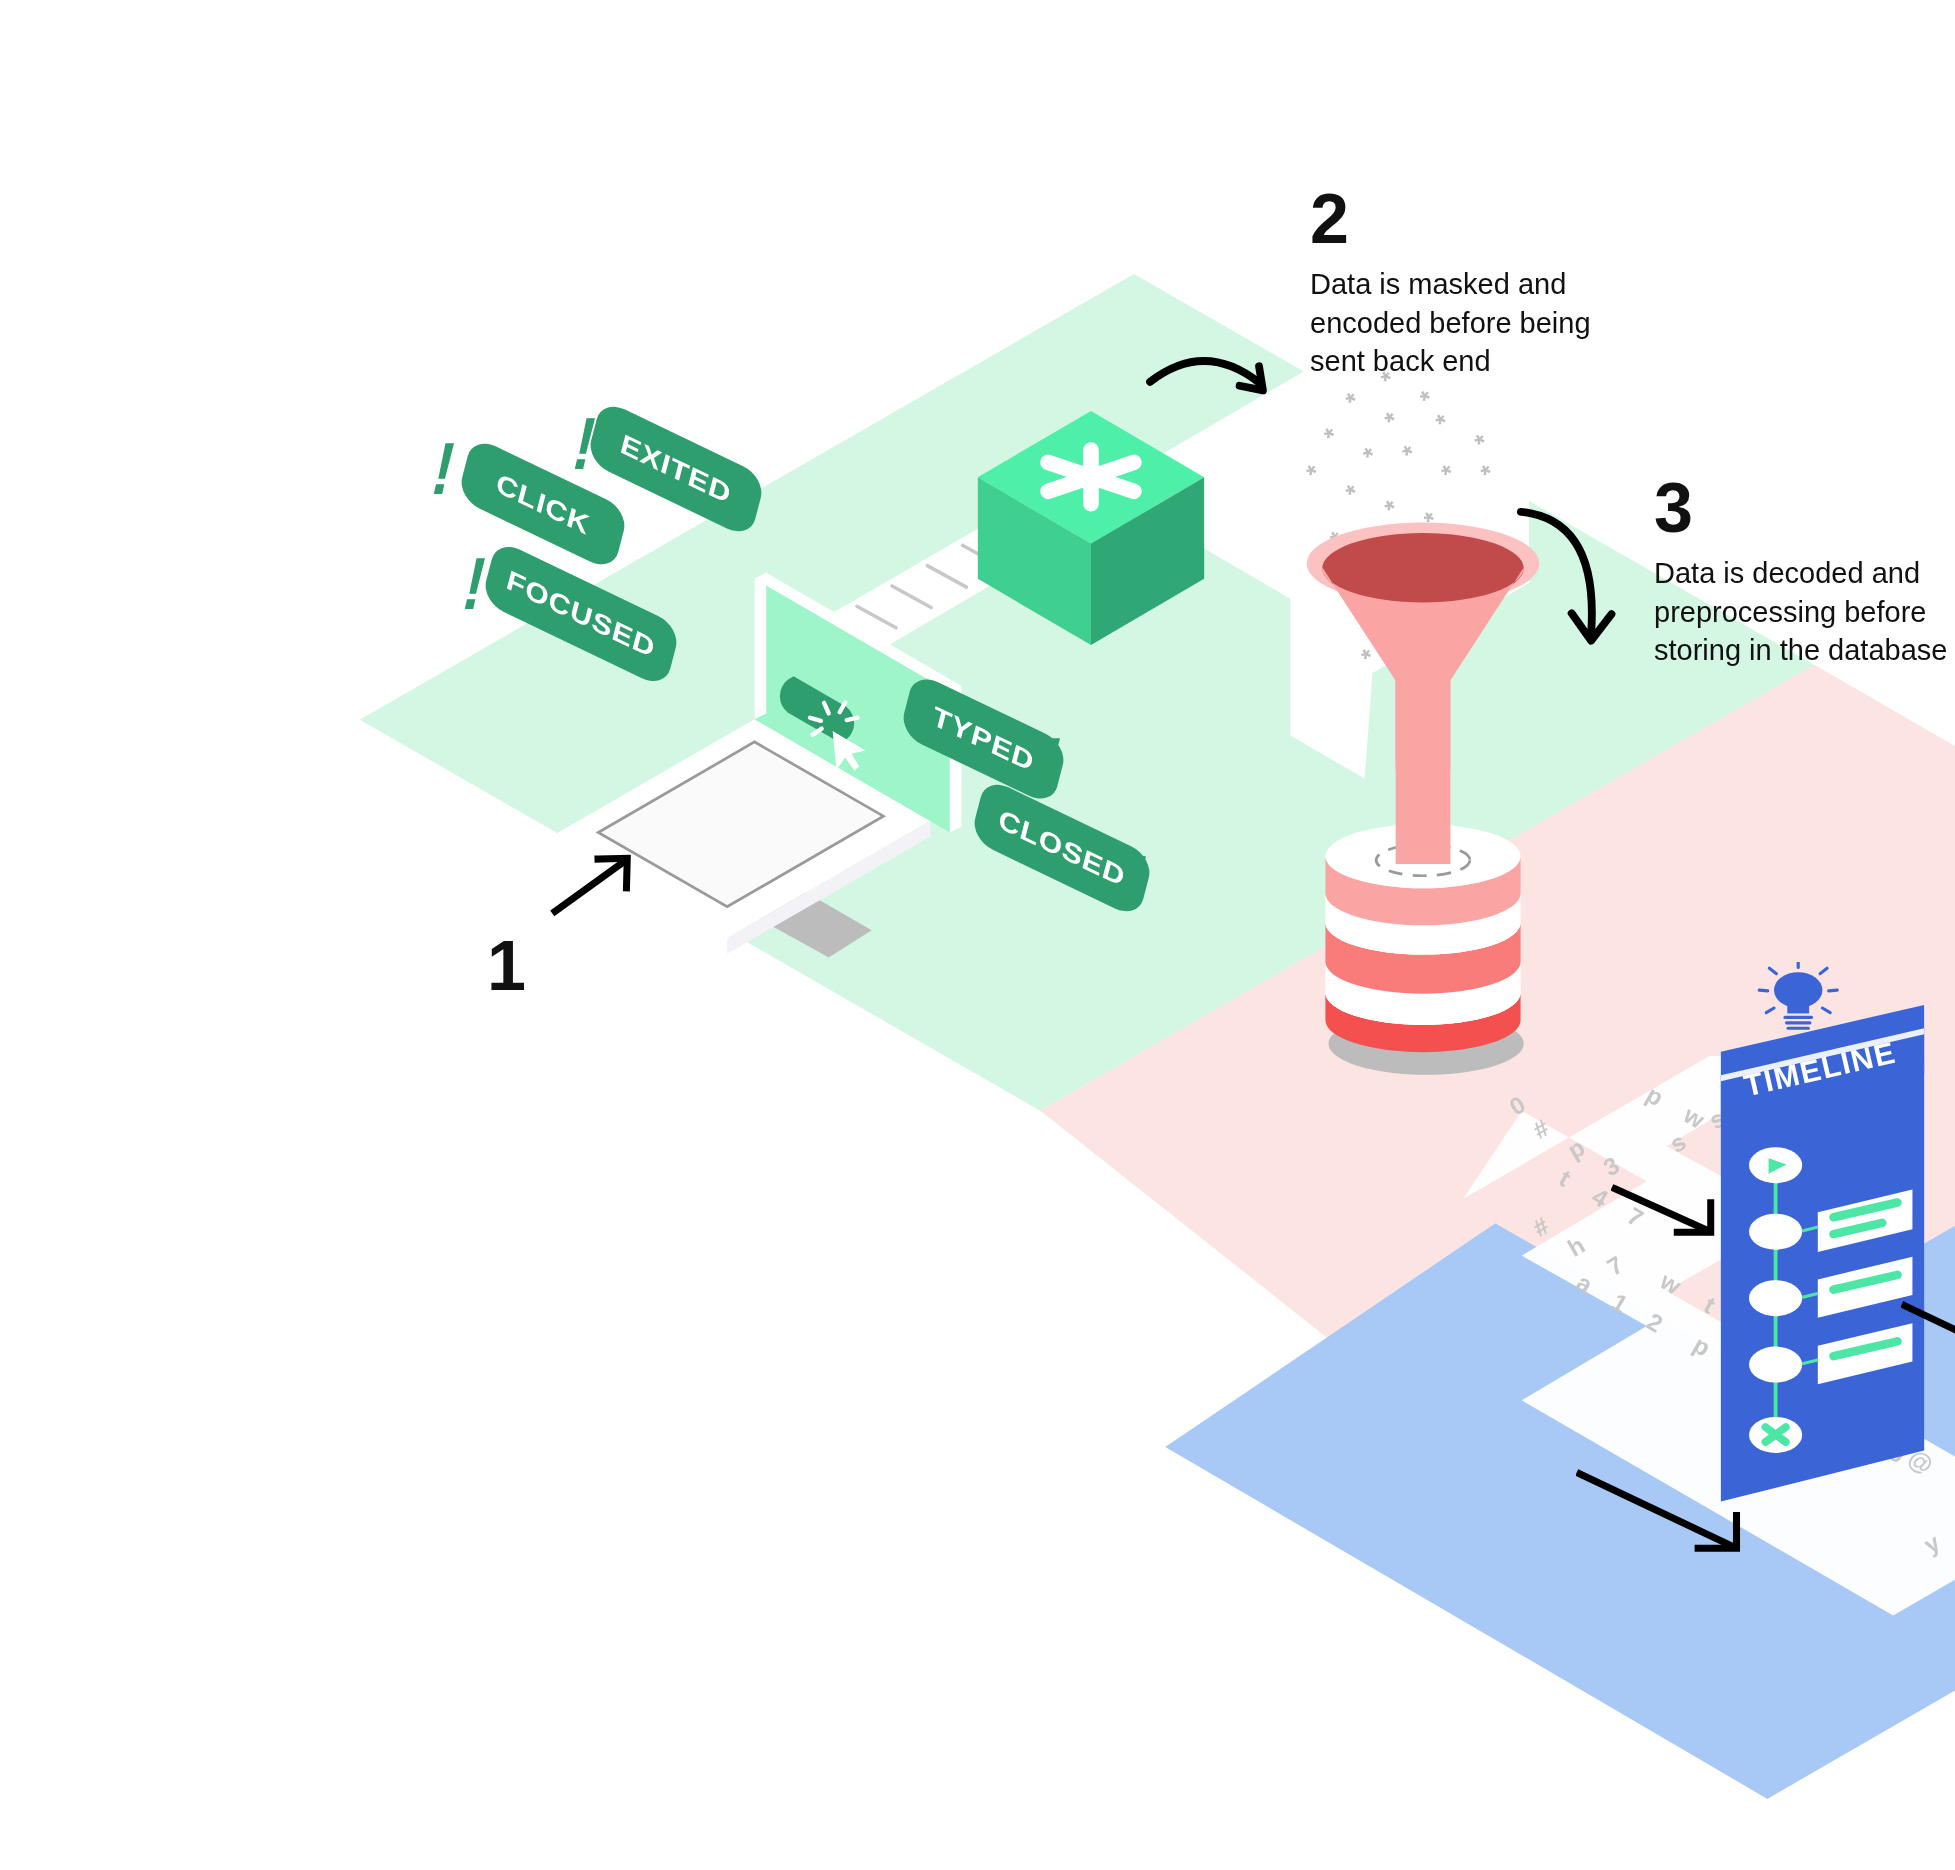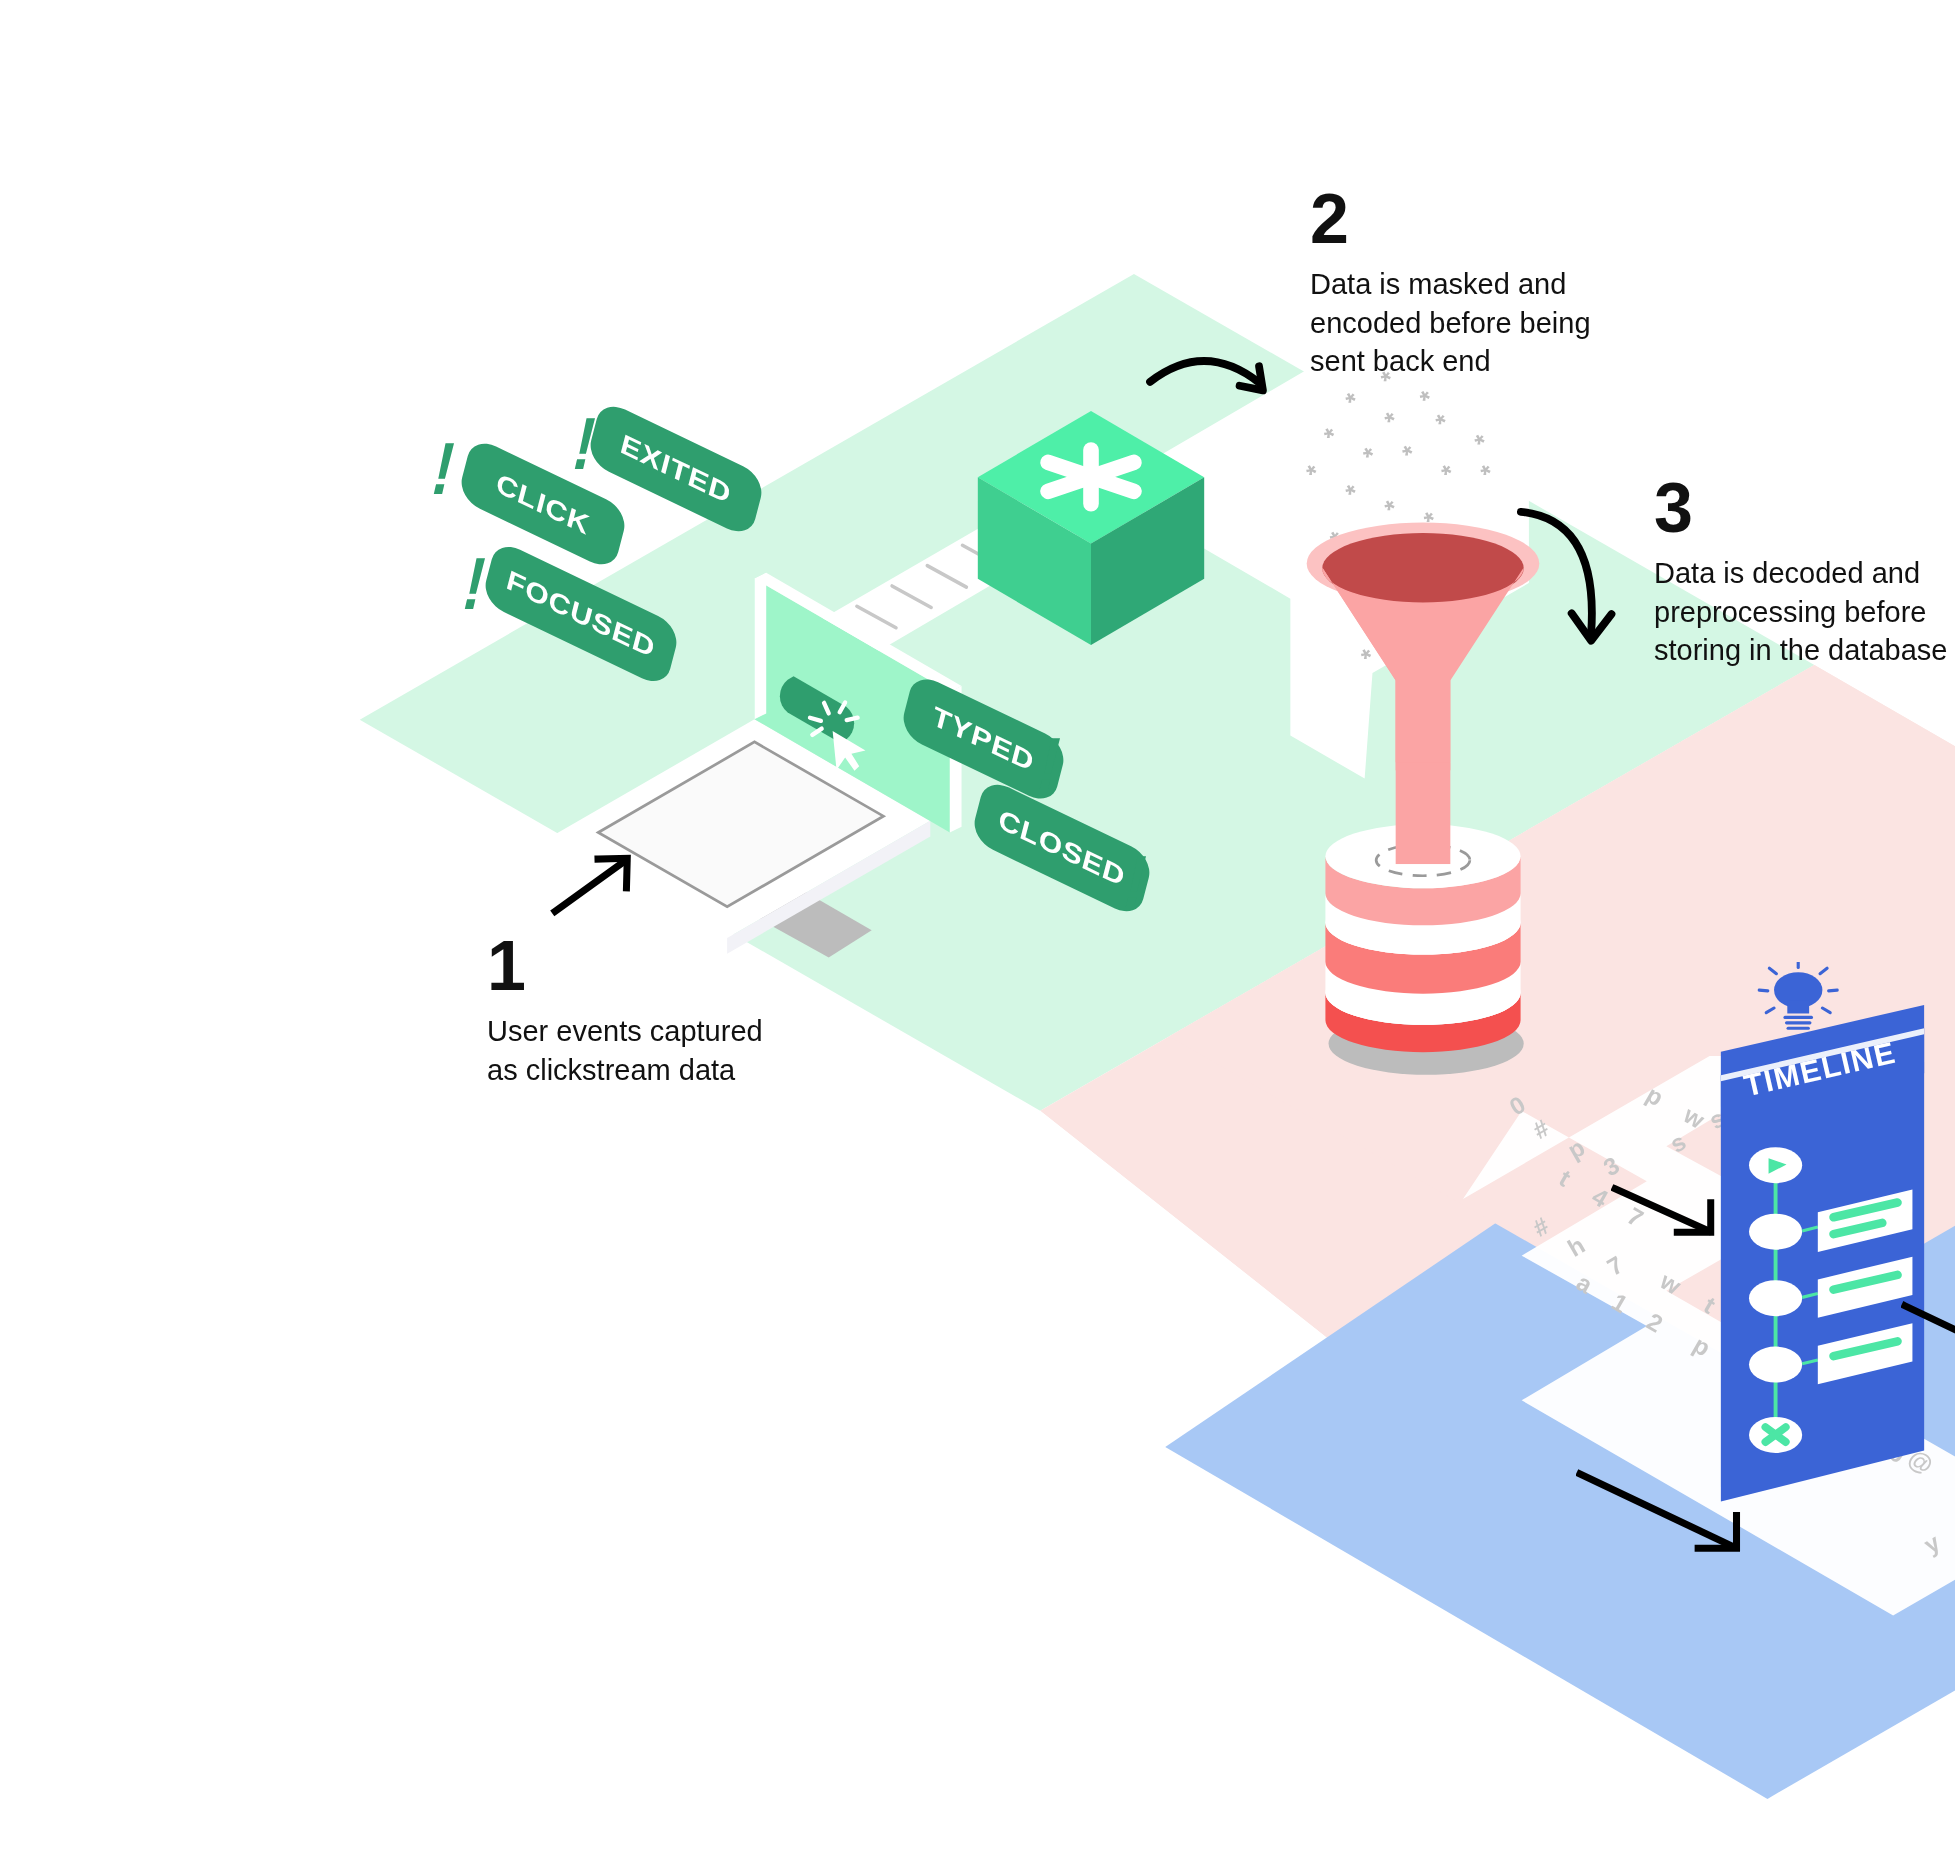--- a/index.html
+++ b/index.html
@@ -406,21 +406,20 @@
 
   <svg style="position:absolute;left:1576px;top:1466px;" width="184" height="102" viewBox="0 0 470 260">
     <g stroke="#000000" stroke-width="18" fill="none" stroke-linecap="square">
       <line x1="10" y1="20" x2="400" y2="205"></line>
       <polyline points="312,210 410,210 410,126"></polyline>
     </g>
   </svg>
 
   <div class="step" style="left:487px;top:931px;width:352px;">
     <div class="step-num">1</div>
-    <div class="step-txt">User events captured<br>as clickstream data</div>
   </div>
   <div class="step" style="left:1310px;top:184px;width:352px;">
     <div class="step-num">2</div>
     <div class="step-txt">Data is masked and<br>encoded before being<br>sent back end</div>
   </div>
   <div class="step" style="left:1654px;top:473px;width:372px;">
     <div class="step-num">3</div>
     <div class="step-txt">Data is decoded and<br>preprocessing before<br>storing in the database</div>
   </div>
 

